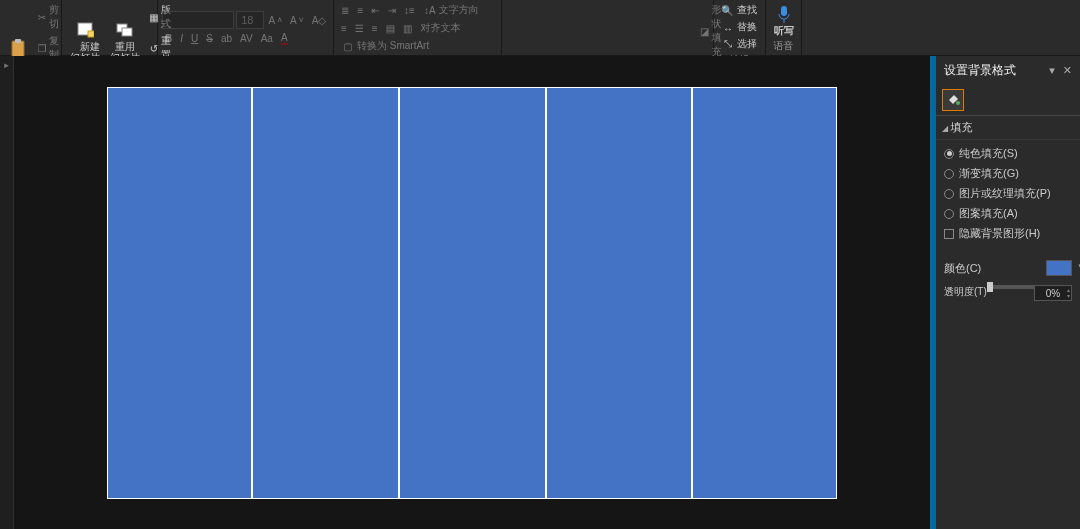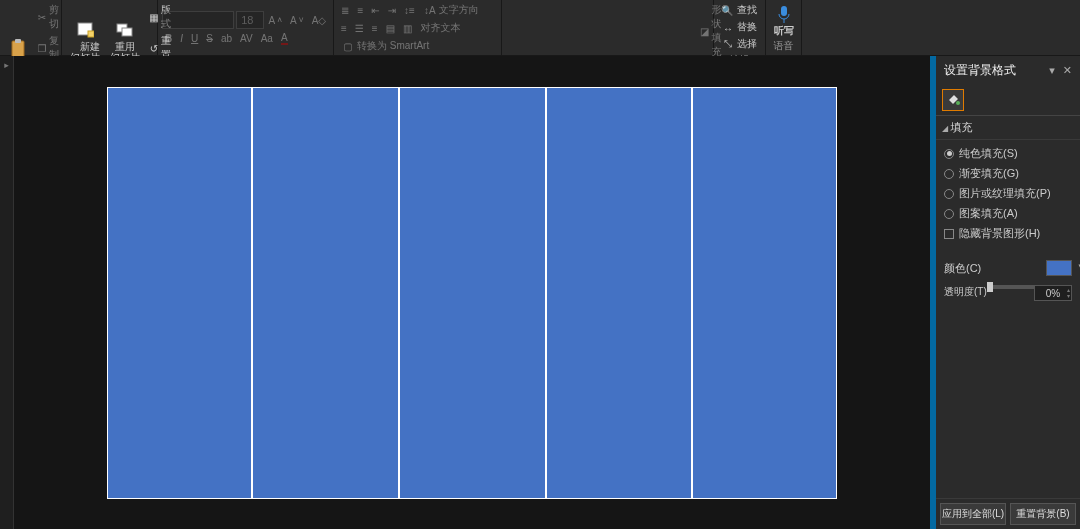--- a/index.html
+++ b/index.html
@@ -372,18 +372,14 @@
       <div class="trans-row">
         <span style="font-size:10px;">透明度(T)</span>
         <div class="slider">
             <div class="slider-thumb"></div>
           </div>
         <div class="spin">
             <span>0%</span>
           </div>
       </div>
     </div>
-    <div class="pane-footer">
-      <div class="pane-btn"><span>应用到全部(L)</span></div>
-      <div class="pane-btn"><span>重置背景(B)</span></div>
-    </div>
   </div>
 </div>
 
 </body></html>

